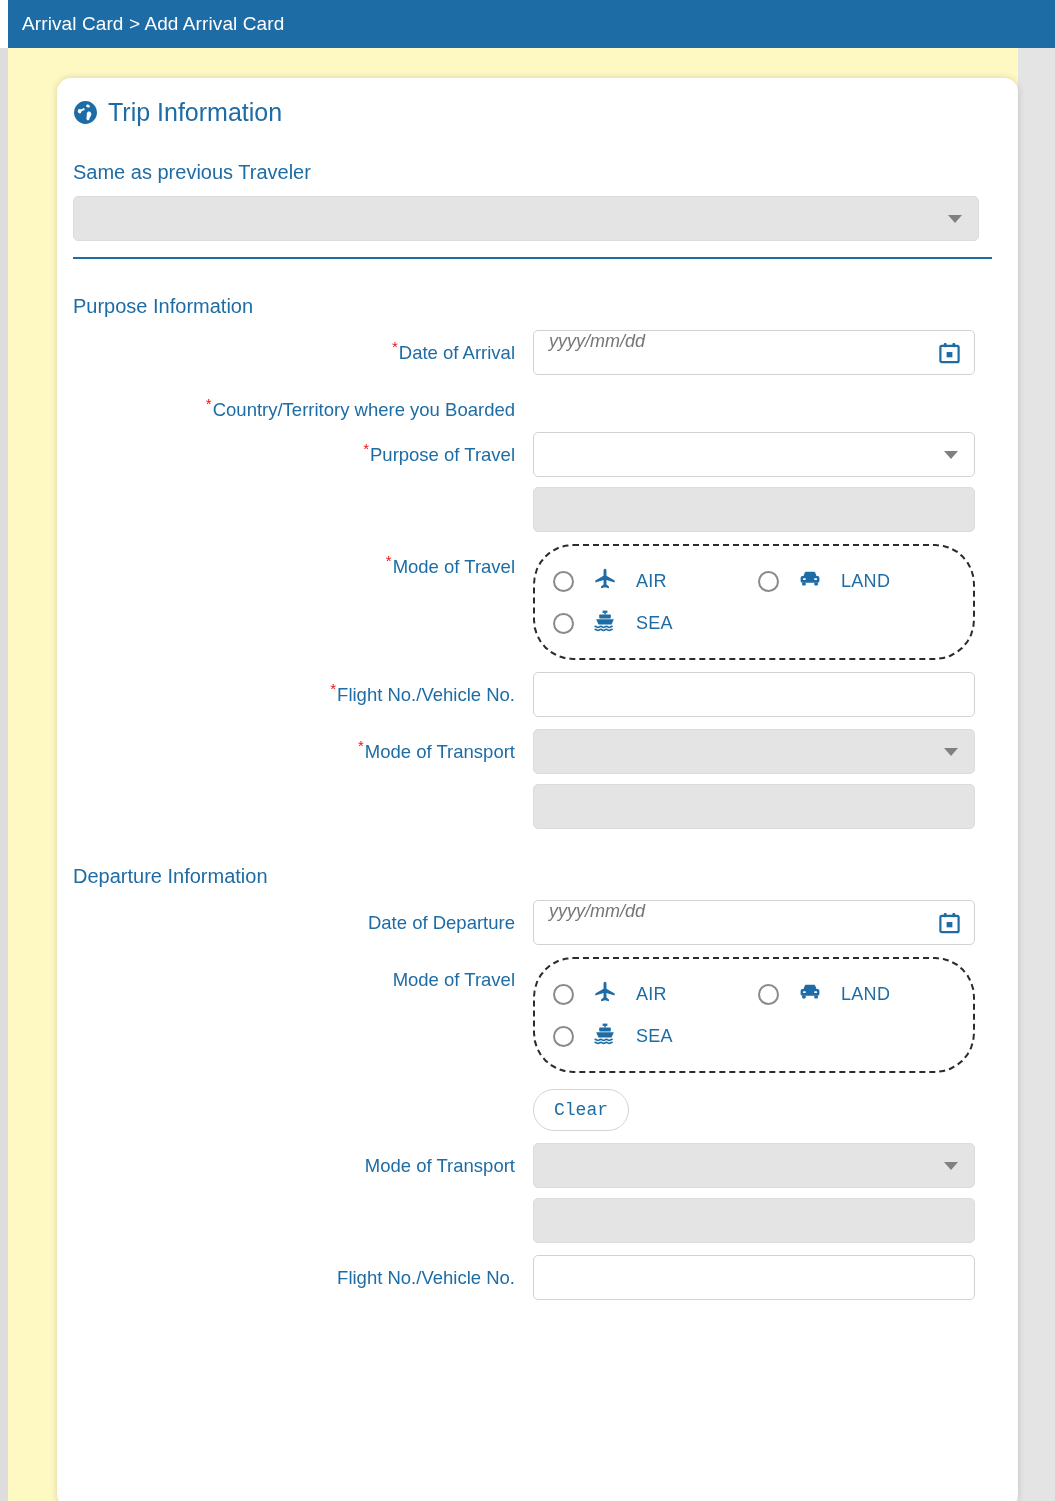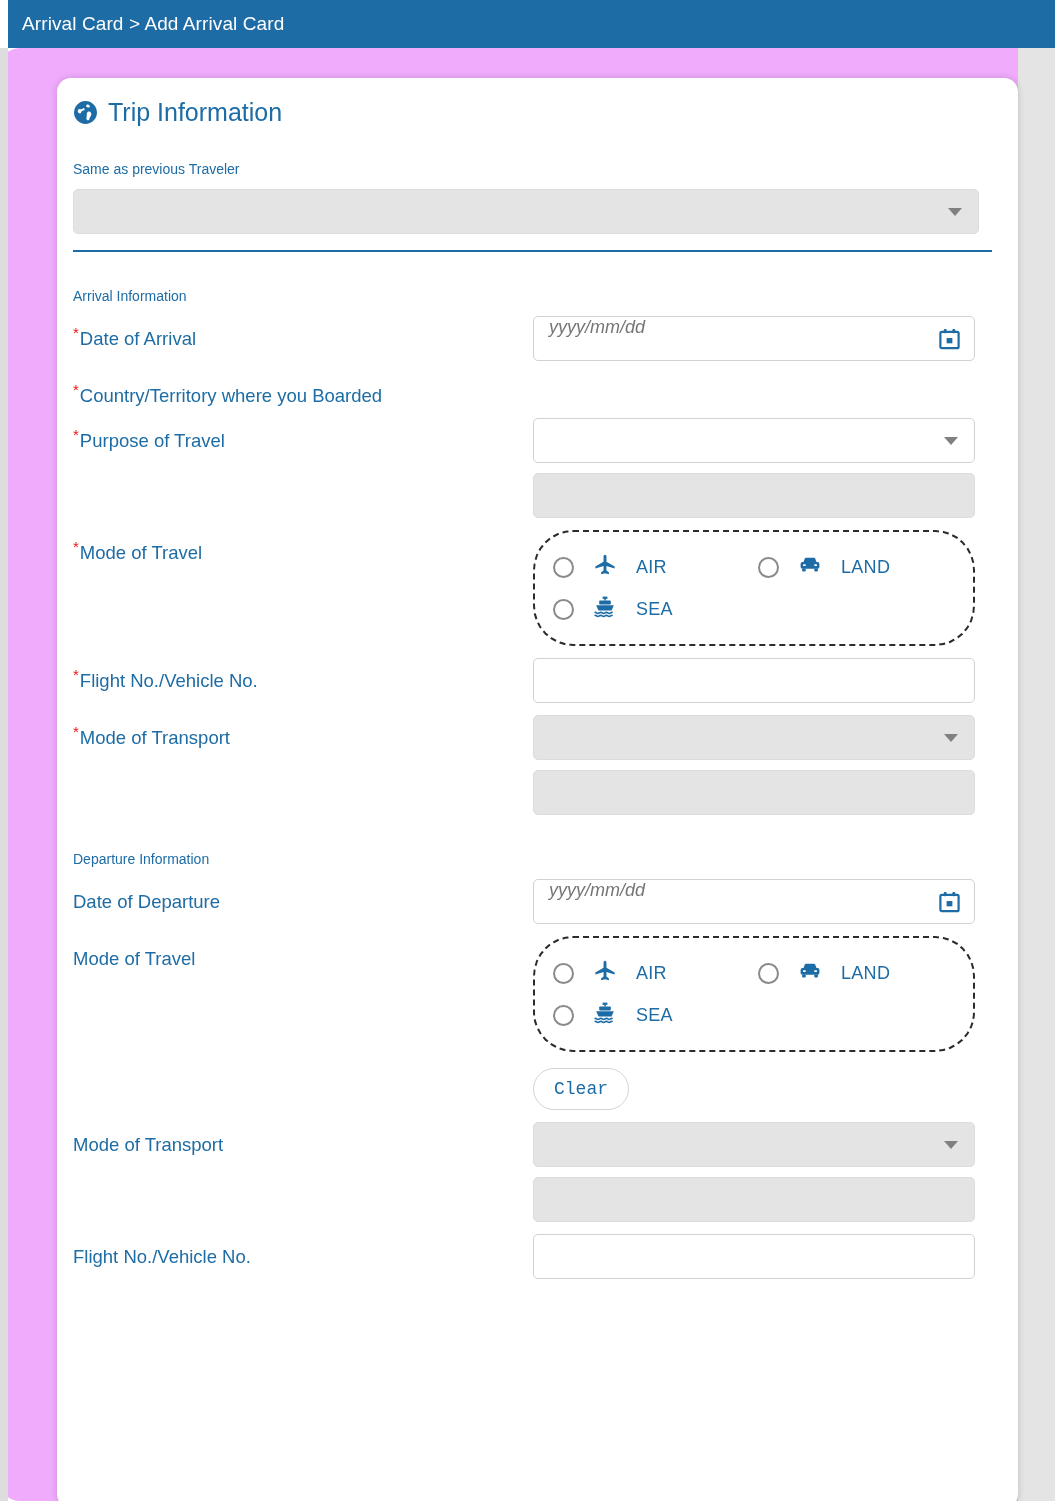--- a/index.html
+++ b/index.html
@@ -29,22 +29,21 @@
     padding-left: 14px;
     letter-spacing: .1px;
     white-space: nowrap;
   }
 
   
   .page-area {
     position: absolute;
     top: 48px; left: 0;
     width: 1055px; height: 1453px;
-    background: #f0abfc;
-    border-radius: 20px;
+    background: #fef9c3;
   }
   .left-gutter {
     position: absolute; top: 0; left: 0;
     width: 8px; height: 1453px;
     background: #dddddd;
   }
   .right-gutter {
     position: absolute; top: 0; right: 0;
     width: 37px; height: 1453px;
     background: #e2e2e2;
@@ -79,39 +78,40 @@
   .globe-icon { width: 25px; height: 25px; flex: 0 0 auto; display:block; }
   .card-title-text {
     color: #1d6ca5;
     font-size: 25px;
     line-height: 1;
   }
 
   
   .section-label {
     color: #1d6ca5;
-    font-size: 14px;
+    font-size: 20px;
     margin-bottom: 12px;
     margin-top: 36px;
   }
   .divider {
     border: none;
     border-top: 2px solid #1d6ca5;
     margin: 16px 0 14px 0;
   }
 
   
   .row {
     display: flex;
     align-items: flex-start;
     margin-bottom: 12px;
   }
   .row-label {
     width: 460px;
     flex: 0 0 460px;
+    text-align: right;
     color: #1d6ca5;
     font-size: 18.5px;
     padding-right: 18px;
     padding-top: 12px;
     line-height: 1.15;
   }
   .req {
     color: #ee1111;
     font-size: 15px;
     vertical-align: super;
@@ -266,21 +266,21 @@
         </div>
 
         <div class="section-label">Same as previous Traveler</div>
         <div class="input-box disabled full-width">
           <span class="ph"></span>
           <span class="caret"></span>
         </div>
 
         <hr class="divider">
 
-        <div class="section-label">Arrival Information</div>
+        <div class="section-label">Purpose Information</div>
 
         <div class="row">
           <div class="row-label">
             <span class="req">*</span><span>Date of Arrival</span>
           </div>
           <div class="row-field">
             <div class="input-box">
               <span class="ph">yyyy/mm/dd</span>
               <span>
                 <svg class="cal-icon" viewBox="0 0 24 24" aria-hidden="true">

